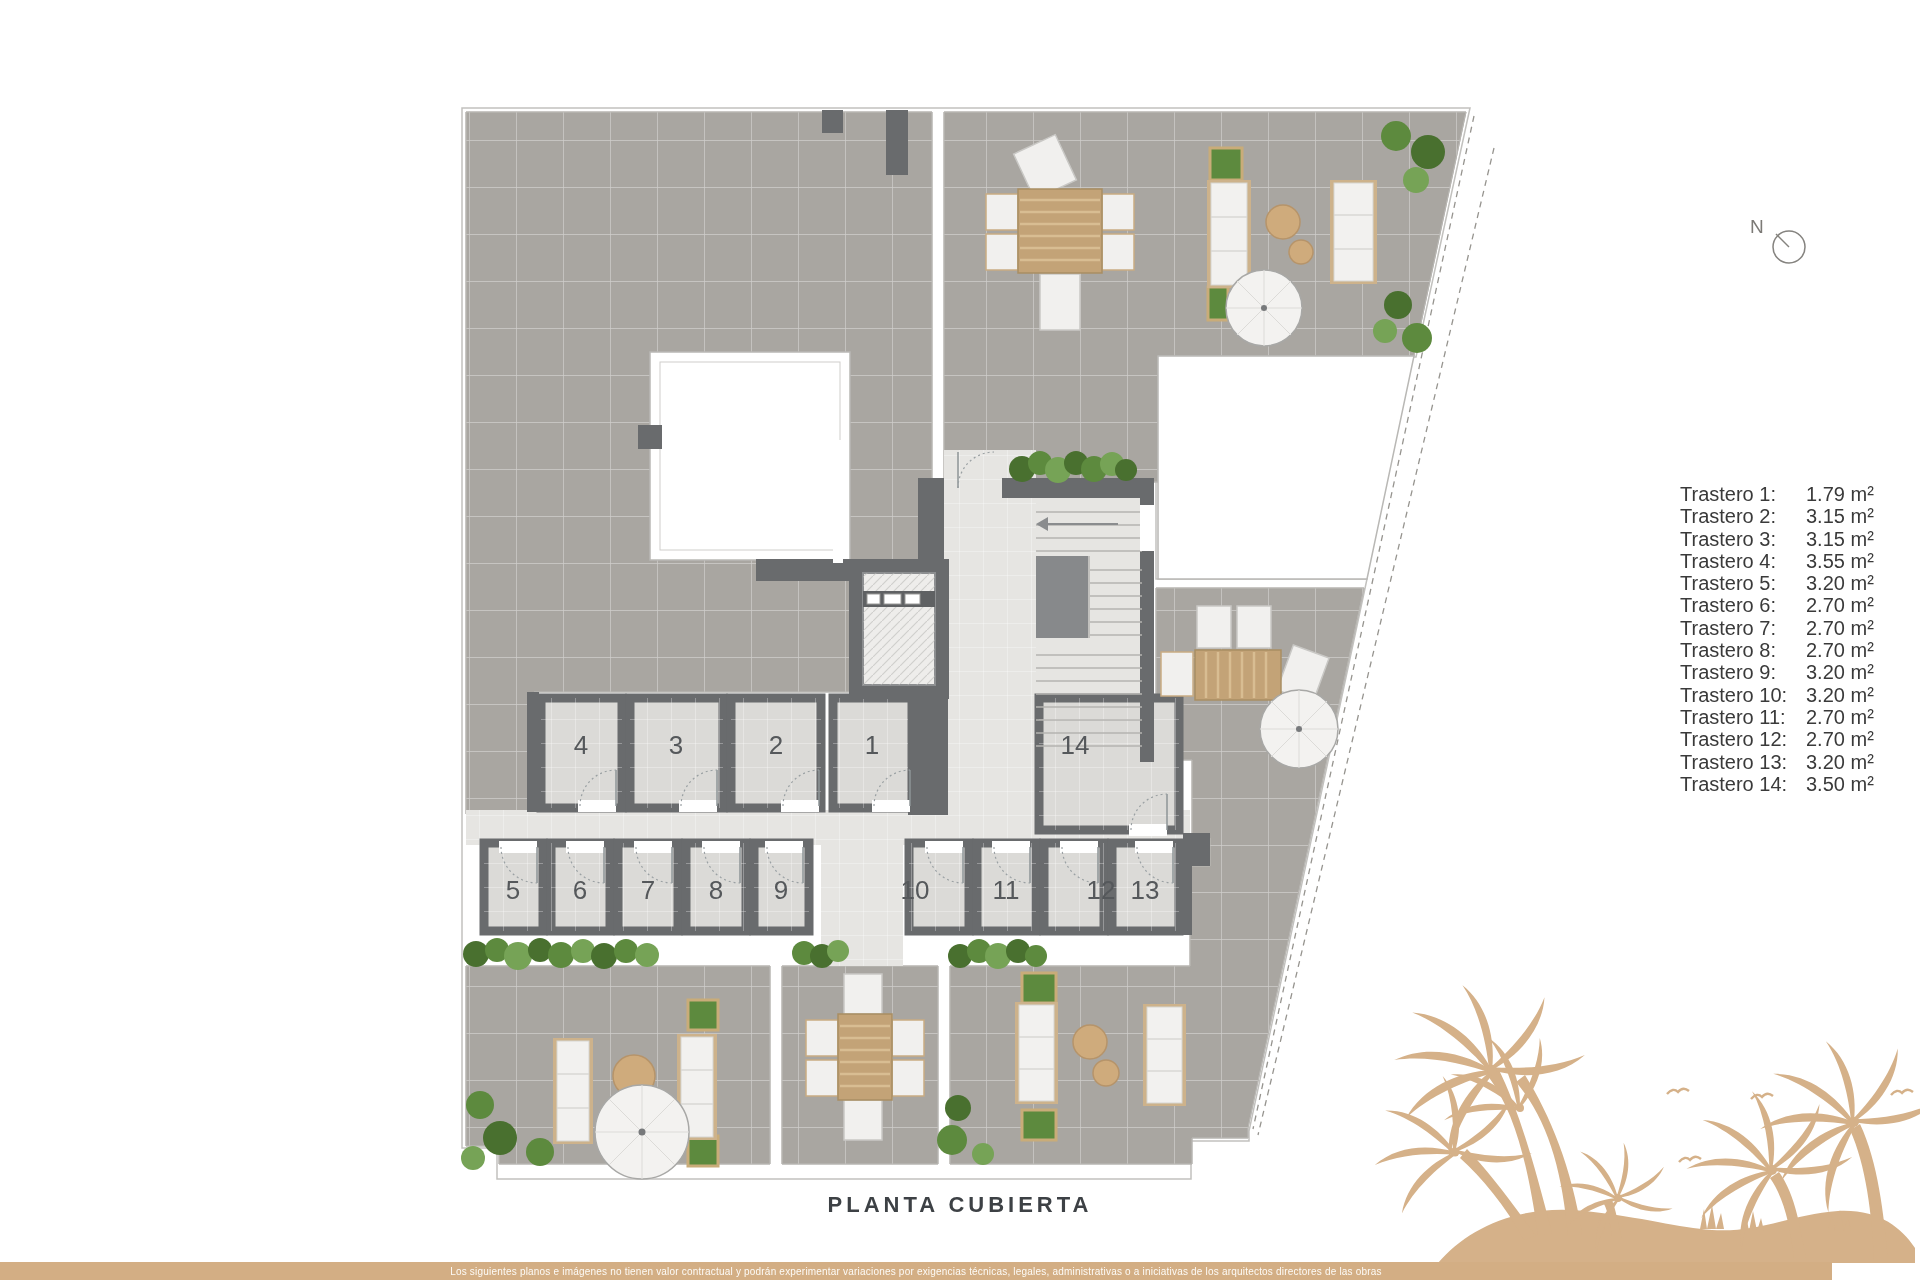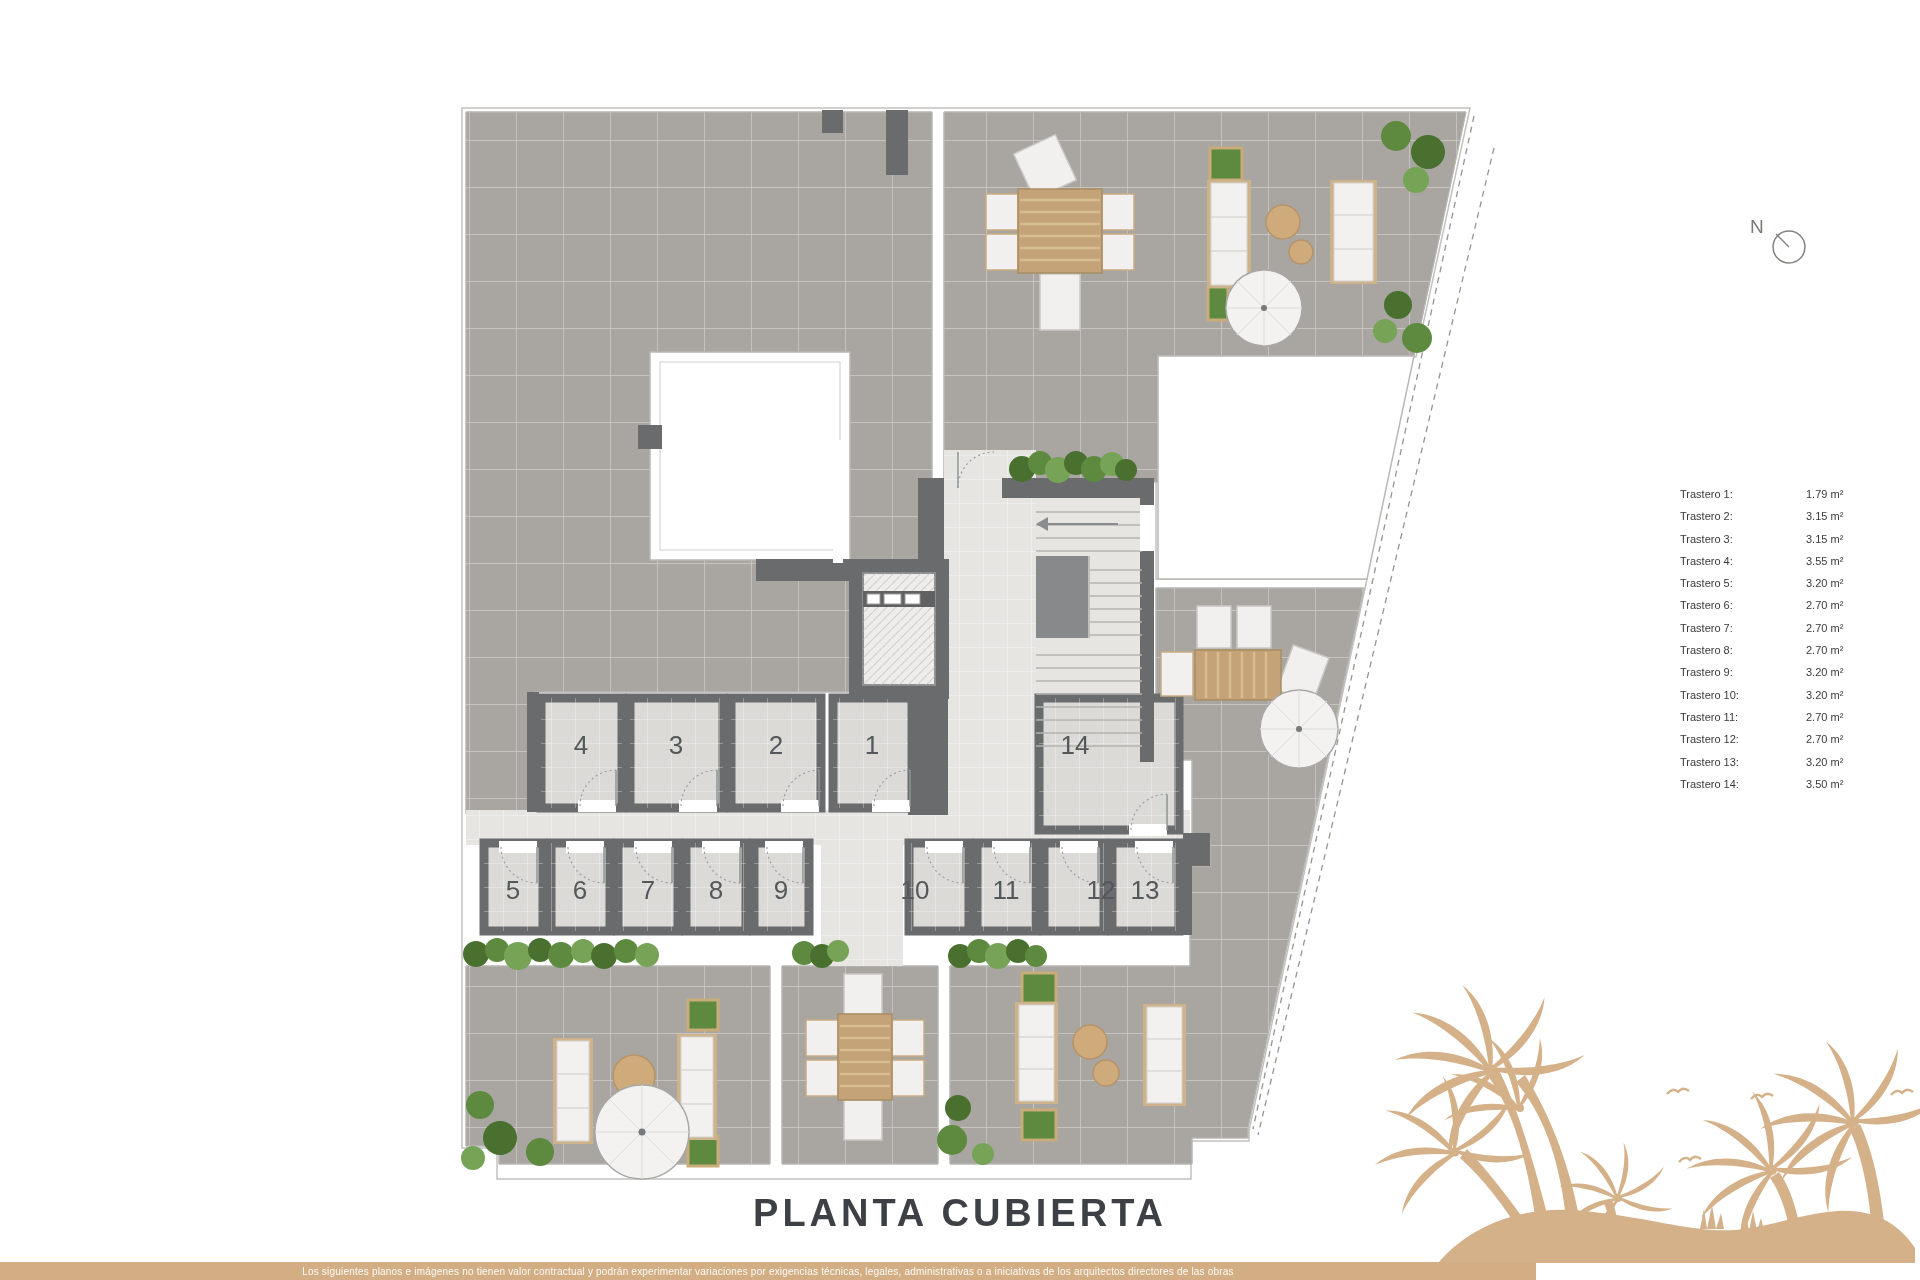--- a/index.html
+++ b/index.html
@@ -1,28 +1,28 @@
 <!DOCTYPE html>
 <html><head>
 <meta charset="utf-8">
 <style>
   html,body{margin:0;padding:0;background:#ffffff;}
   .page{position:relative;width:1920px;height:1280px;background:#ffffff;overflow:hidden;
         font-family:"Liberation Sans", sans-serif;}
   .plan-svg{position:absolute;left:0;top:0;}
   .room-label{position:absolute;transform:translate(-50%,-50%);font-size:26px;color:#55585b;
         font-weight:400;letter-spacing:0;}
-  .legend{position:absolute;left:1680px;top:483px;font-size:11px;color:#3a3a3a;line-height:22.3px;}
+  .legend{position:absolute;left:1680px;top:483px;font-size:20px;color:#3a3a3a;line-height:22.3px;}
   .legend-row{display:flex;white-space:nowrap;}
   .legend-label{display:inline-block;width:126px;text-align:left;}
   .legend-value{display:inline-block;}
   .compass-n{position:absolute;left:1750px;top:216px;font-size:19px;color:#7c7a76;}
   .page-title{position:absolute;left:960px;top:1192px;transform:translateX(-50%);
-        font-size:38px;font-weight:700;letter-spacing:4px;color:#3d4145;white-space:nowrap;}
-  .footer-bar{position:absolute;left:0;top:1262px;width:1536px;height:18px;background:#d3ae84;
+        font-size:22px;font-weight:700;letter-spacing:4px;color:#3d4145;white-space:nowrap;}
+  .footer-bar{position:absolute;left:0;top:1262px;width:1832px;height:18px;background:#d3ae84;
         display:flex;align-items:center;justify-content:center;}
   .footer-text{font-size:10px;color:#fdfbf7;letter-spacing:.2px;white-space:nowrap;}
 </style>
 </head>
 <body>
 
 <div class="page">
 
   <svg class="plan-svg" width="1920" height="1280" viewBox="0 0 1920 1280">
     <defs>

